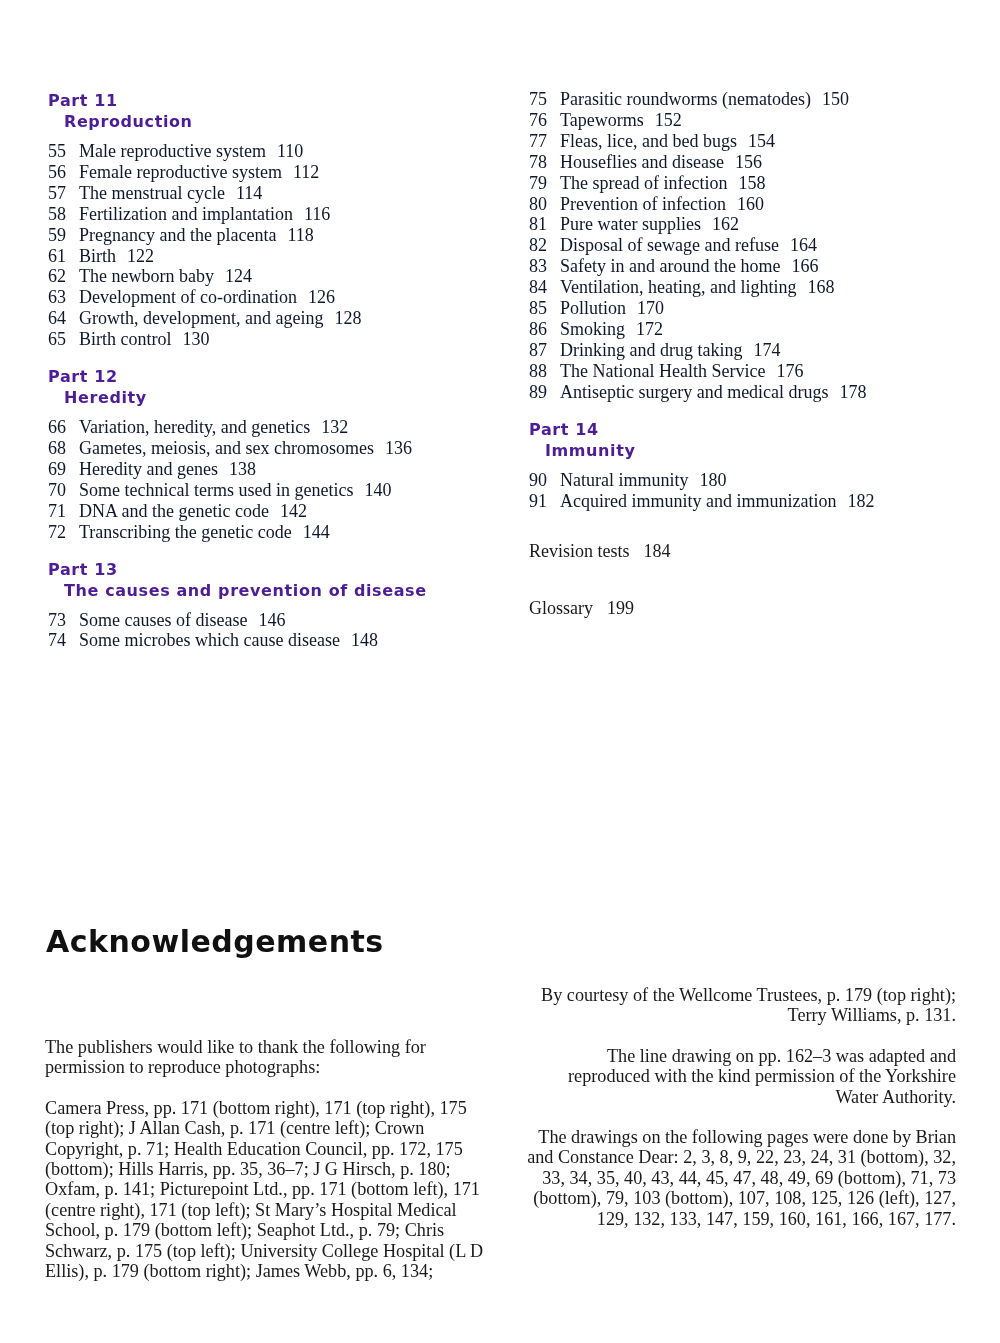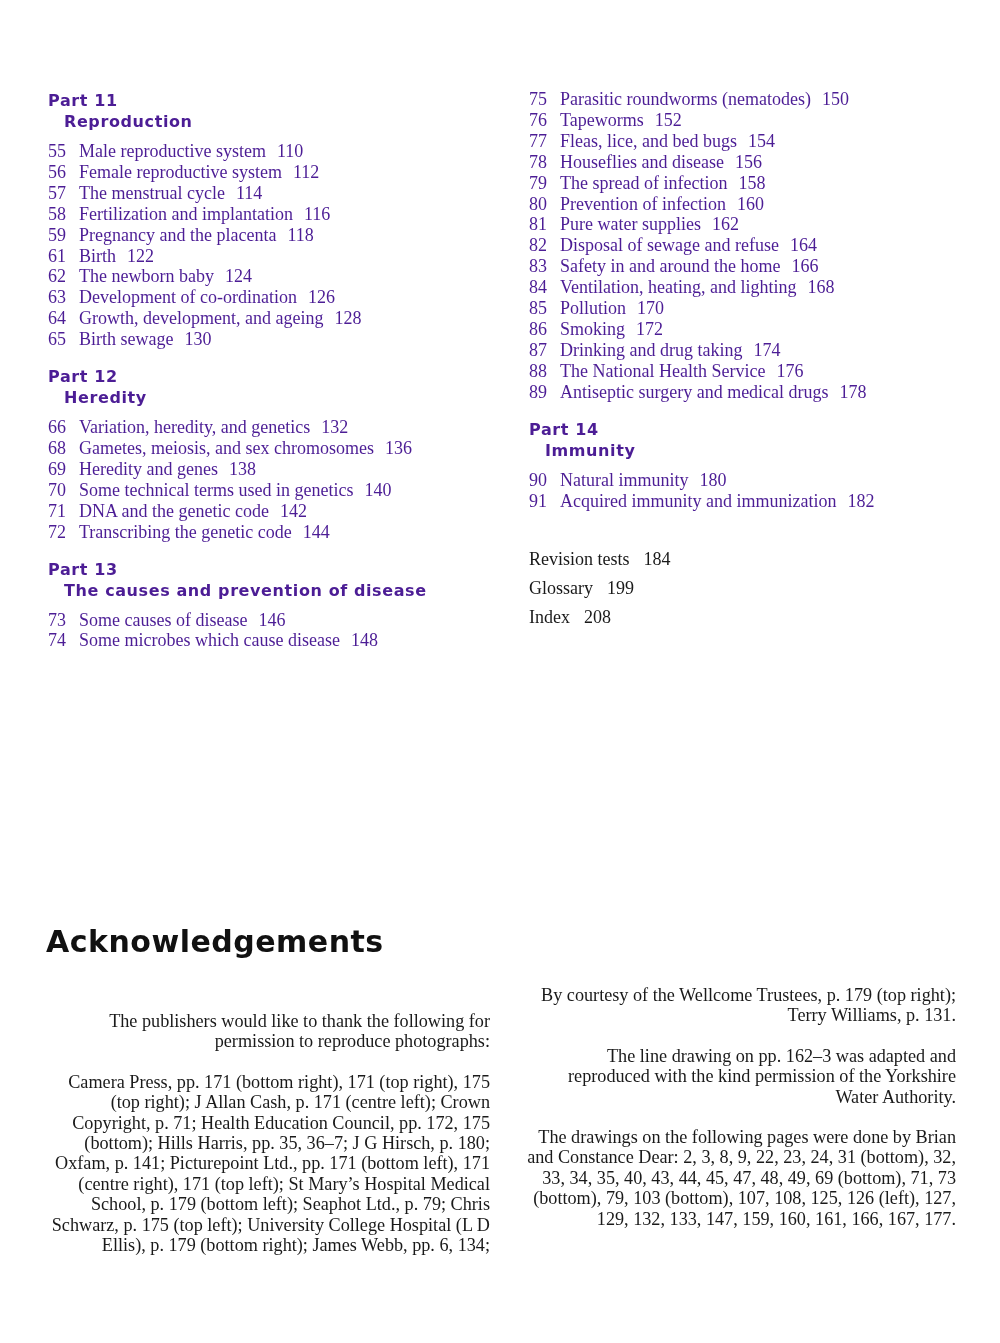--- a/index.html
+++ b/index.html
@@ -12,55 +12,55 @@
   .col-left { left: 48px; top: 90px; width: 440px; }
   .col-right { left: 529px; top: 89px; width: 440px; }
   .part { margin-bottom: 16px; }
   .part-num, .part-title {
     font-family: "DejaVu Sans", "Liberation Sans", sans-serif;
     font-weight: bold; font-size: 16px; letter-spacing: 0.6px; line-height: 21px;
     color: #4c1d95;
   }
   .part-title { margin-bottom: 9px; margin-left: 16px; }
   .entry {
-    font-size: 18px; line-height: 20.9px; white-space: nowrap; color: #4c1d95;
+    font-size: 18px; line-height: 20.9px; white-space: nowrap; color: #0f172a;
   }
   .entry .num { display: inline-block; width: 31px; }
   .entry .page { margin-left: 11px; }
-  .extra { font-size: 18px; line-height: 21px; margin-top: 8px; }
-  .extra.first { margin-top: 38px; }
+  .extra { font-size: 18px; line-height: 21px; margin-top: 36px; }
+  .extra.first { margin-top: 30px; }
   .extra .page { margin-left: 14px; }
   .ack-title {
     position: absolute; left: 46px; top: 924px;
     font-family: "DejaVu Sans", "Liberation Sans", sans-serif;
     font-weight: bold; font-size: 30px; letter-spacing: 0.5px; color: #111;
   }
   .ack-col { position: absolute; font-size: 18.2px; line-height: 20.4px; color: #1a1a1a; }
-  .ack-left { left: 45px; top: 1011px; width: 445px; text-align: right; }
+  .ack-left { left: 45px; top: 1037px; width: 445px; }
   .ack-right { left: 526px; top: 985px; width: 430px; text-align: right; }
   .ack-col p { margin: 0 0 20px 0; }
 </style>
 </head>
 <body>
 
 <div class="col col-left">
   <div id="left-parts">
       <div class="part">
         <div class="part-num">Part 11</div>
         <div class="part-title">Reproduction</div>
         <div class="entry"><span class="num">55</span><span class="ttl">Male reproductive system</span><span class="page">110</span></div>
         <div class="entry"><span class="num">56</span><span class="ttl">Female reproductive system</span><span class="page">112</span></div>
         <div class="entry"><span class="num">57</span><span class="ttl">The menstrual cycle</span><span class="page">114</span></div>
         <div class="entry"><span class="num">58</span><span class="ttl">Fertilization and implantation</span><span class="page">116</span></div>
         <div class="entry"><span class="num">59</span><span class="ttl">Pregnancy and the placenta</span><span class="page">118</span></div>
         <div class="entry"><span class="num">61</span><span class="ttl">Birth</span><span class="page">122</span></div>
         <div class="entry"><span class="num">62</span><span class="ttl">The newborn baby</span><span class="page">124</span></div>
         <div class="entry"><span class="num">63</span><span class="ttl">Development of co-ordination</span><span class="page">126</span></div>
         <div class="entry"><span class="num">64</span><span class="ttl">Growth, development, and ageing</span><span class="page">128</span></div>
-        <div class="entry"><span class="num">65</span><span class="ttl">Birth sewage</span><span class="page">130</span></div>
+        <div class="entry"><span class="num">65</span><span class="ttl">Birth control</span><span class="page">130</span></div>
       </div>
       <div class="part">
         <div class="part-num">Part 12</div>
         <div class="part-title">Heredity</div>
         <div class="entry"><span class="num">66</span><span class="ttl">Variation, heredity, and genetics</span><span class="page">132</span></div>
         <div class="entry"><span class="num">68</span><span class="ttl">Gametes, meiosis, and sex chromosomes</span><span class="page">136</span></div>
         <div class="entry"><span class="num">69</span><span class="ttl">Heredity and genes</span><span class="page">138</span></div>
         <div class="entry"><span class="num">70</span><span class="ttl">Some technical terms used in genetics</span><span class="page">140</span></div>
         <div class="entry"><span class="num">71</span><span class="ttl">DNA and the genetic code</span><span class="page">142</span></div>
         <div class="entry"><span class="num">72</span><span class="ttl">Transcribing the genetic code</span><span class="page">144</span></div>
@@ -96,21 +96,20 @@
       <div class="part">
         <div class="part-num">Part 14</div>
         <div class="part-title">Immunity</div>
         <div class="entry"><span class="num">90</span><span class="ttl">Natural immunity</span><span class="page">180</span></div>
         <div class="entry"><span class="num">91</span><span class="ttl">Acquired immunity and immunization</span><span class="page">182</span></div>
       </div>
     </div>
   <div id="back-matter">
       <div class="extra first"><span class="ttl">Revision tests</span><span class="page">184</span></div>
       <div class="extra"><span class="ttl">Glossary</span><span class="page">199</span></div>
-      <div class="extra"><span class="ttl">Index</span><span class="page">208</span></div>
     </div>
 </div>
 
 <div class="ack-title">Acknowledgements</div>
 
 <div class="ack-col ack-left">
   <p>The publishers would like to thank the following for permission to reproduce photographs:</p>
   <p>Camera Press, pp. 171 (bottom right), 171 (top right), 175 (top right); J Allan Cash, p. 171 (centre left); Crown Copyright, p. 71; Health Education Council, pp. 172, 175 (bottom); Hills Harris, pp. 35, 36–7; J G Hirsch, p. 180; Oxfam, p. 141; Picturepoint Ltd., pp. 171 (bottom left), 171 (centre right), 171 (top left); St Mary’s Hospital Medical School, p. 179 (bottom left); Seaphot Ltd., p. 79; Chris Schwarz, p. 175 (top left); University College Hospital (L D Ellis), p. 179 (bottom right); James Webb, pp. 6, 134;</p>
 </div>
 

